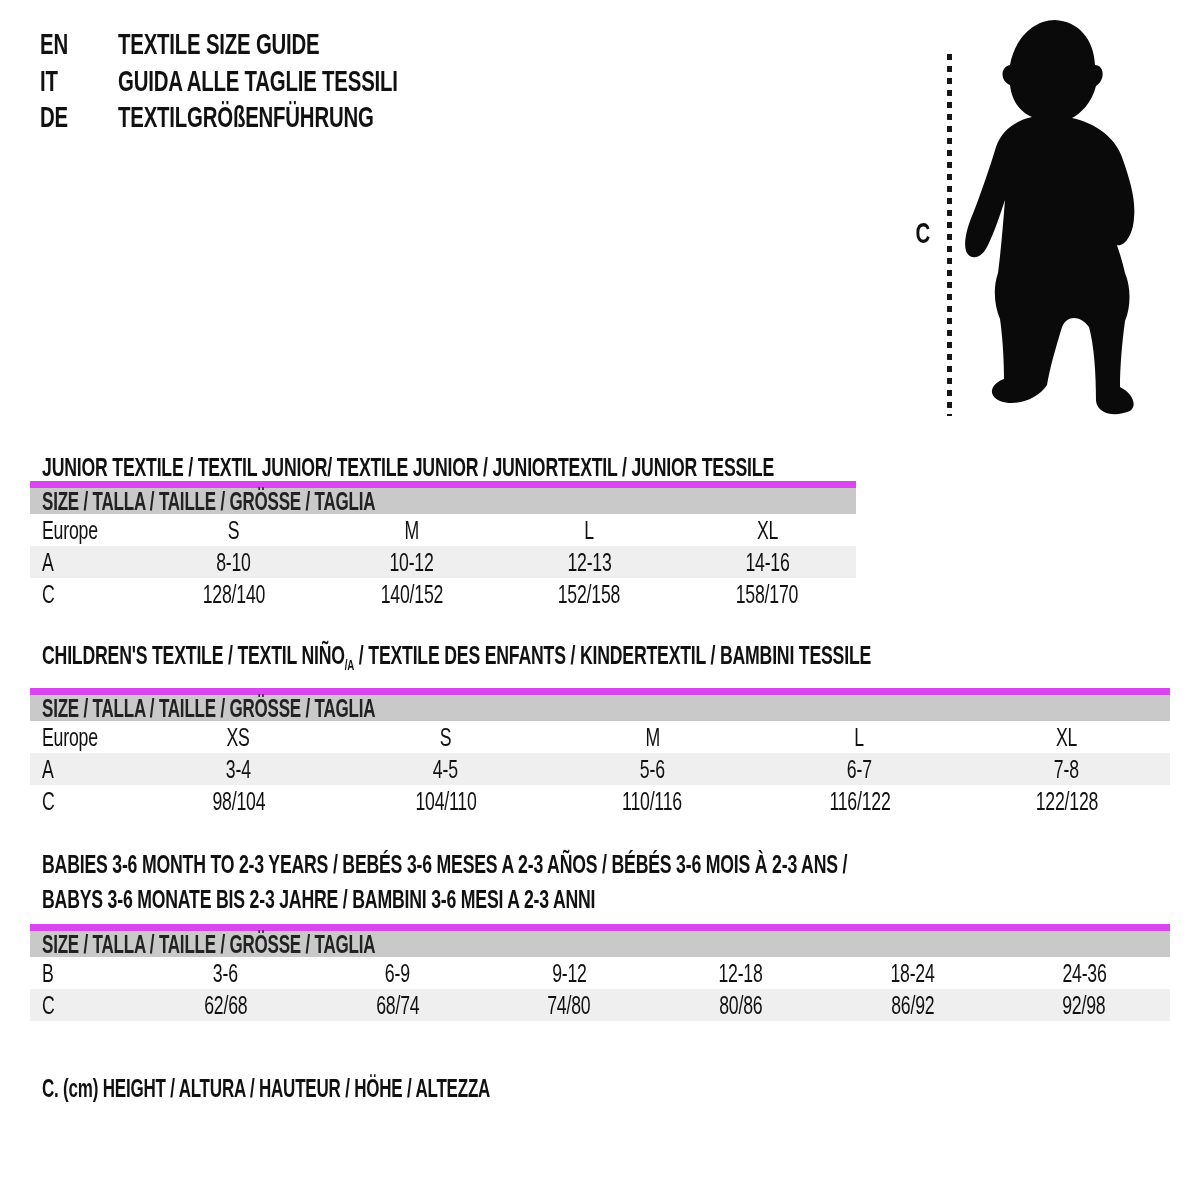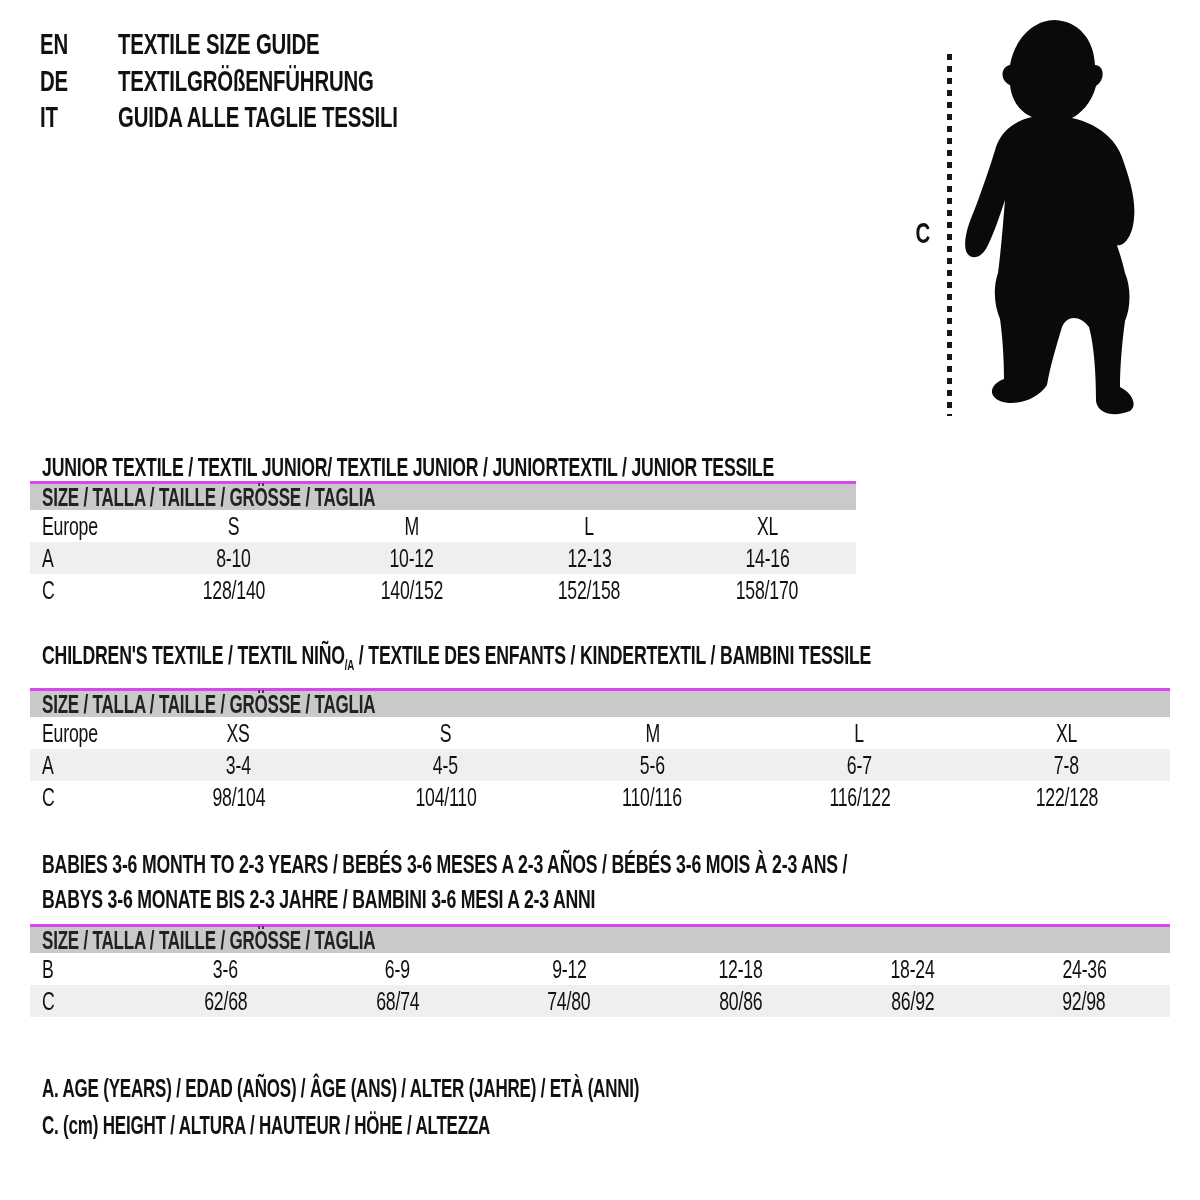--- a/index.html
+++ b/index.html
@@ -37,21 +37,21 @@
 
   
   .sec-heading{position:absolute;left:42px;font-size:26px;font-weight:700;}
   .subsm{font-size:0.55em;vertical-align:sub;}
   .two-line{line-height:35px;}
 
   
   .tablewrap{position:absolute;left:30px;}
   .thead{
     height:26px;line-height:26px;
-    background:#c9c9c9;border-top:3px solid #d946ef;
+    background:#c9c9c9;border-top:7px solid #d946ef;
     padding-left:12px;font-size:25px;font-weight:700;color:#222;
   }
   table.size{width:100%;border-collapse:collapse;table-layout:fixed;}
   table.size td{height:32px;padding:0;text-align:center;font-size:26px;font-weight:400;vertical-align:middle;margin-top:27px;}
   table.size td.lbl{text-align:left;padding-left:12px;}
   table.size tr:nth-child(2){background:#efefef;}
   .w-junior{width:826px;}
   .w-wide{width:1140px;}
   col.c-lbl-j{width:115px;} col.c-lbl-c{width:105px;} col.c-lbl-b{width:110px;}
 
@@ -63,26 +63,26 @@
 <body>
 
 <div id="page">
 
   <div class="langs">
     <div class="lang-row">
       <span class="lang-code"><span class="cond tl">EN</span></span>
       <span class="cond tl">TEXTILE SIZE GUIDE</span>
     </div>
     <div class="lang-row">
+      <span class="lang-code"><span class="cond tl">IT</span></span>
+      <span class="cond tl">GUIDA ALLE TAGLIE TESSILI</span>
+    </div>
+    <div class="lang-row">
       <span class="lang-code"><span class="cond tl">DE</span></span>
       <span class="cond tl">TEXTILGRÖßENFÜHRUNG</span>
-    </div>
-    <div class="lang-row">
-      <span class="lang-code"><span class="cond tl">IT</span></span>
-      <span class="cond tl">GUIDA ALLE TAGLIE TESSILI</span>
     </div>
   </div>
 
   <div class="measure-line"></div>
   <div class="measure-label"><span class="cond">C</span></div>
   <svg class="silhouette" width="200" height="405" viewBox="0 0 200 405">
     <path fill="#0a0a0a" d="
       M 105 5
       C 128 6 144 24 145 50
       C 154 50 156 64 146 71
@@ -237,17 +237,16 @@
         <td><span class="cond">74/80</span></td>
         <td><span class="cond">80/86</span></td>
         <td><span class="cond">86/92</span></td>
         <td><span class="cond">92/98</span></td>
       </tr>
     </tbody>
       </table>
   </div>
 
   <div class="legend">
-    <div class="legend-line"><span class="cond tl">A. AGE (YEARS) / EDAD (AÑOS) / ÂGE (ANS) / ALTER (JAHRE) / ETÀ (ANNI)</span></div>
     <div class="legend-line"><span class="cond tl">C. (cm) HEIGHT / ALTURA / HAUTEUR / HÖHE / ALTEZZA</span></div>
   </div>
 
 </div>
 
 </body></html>

